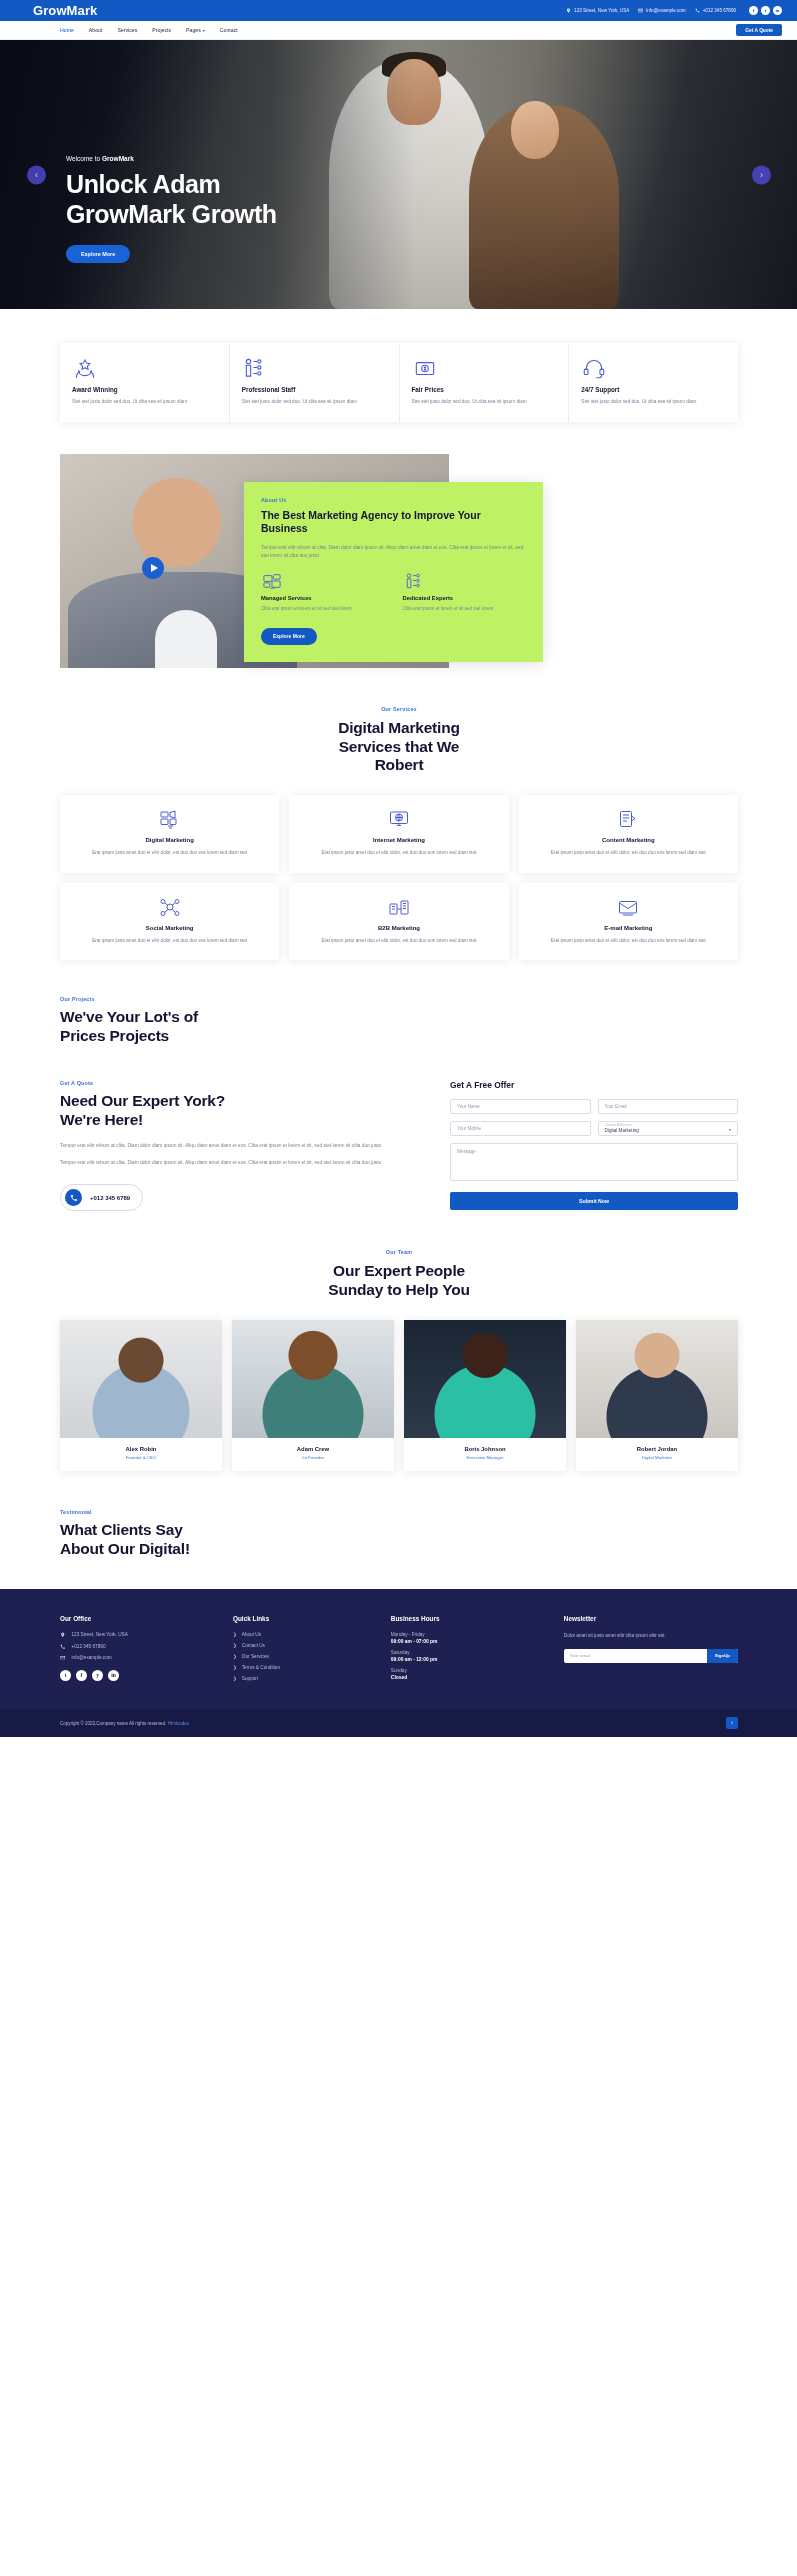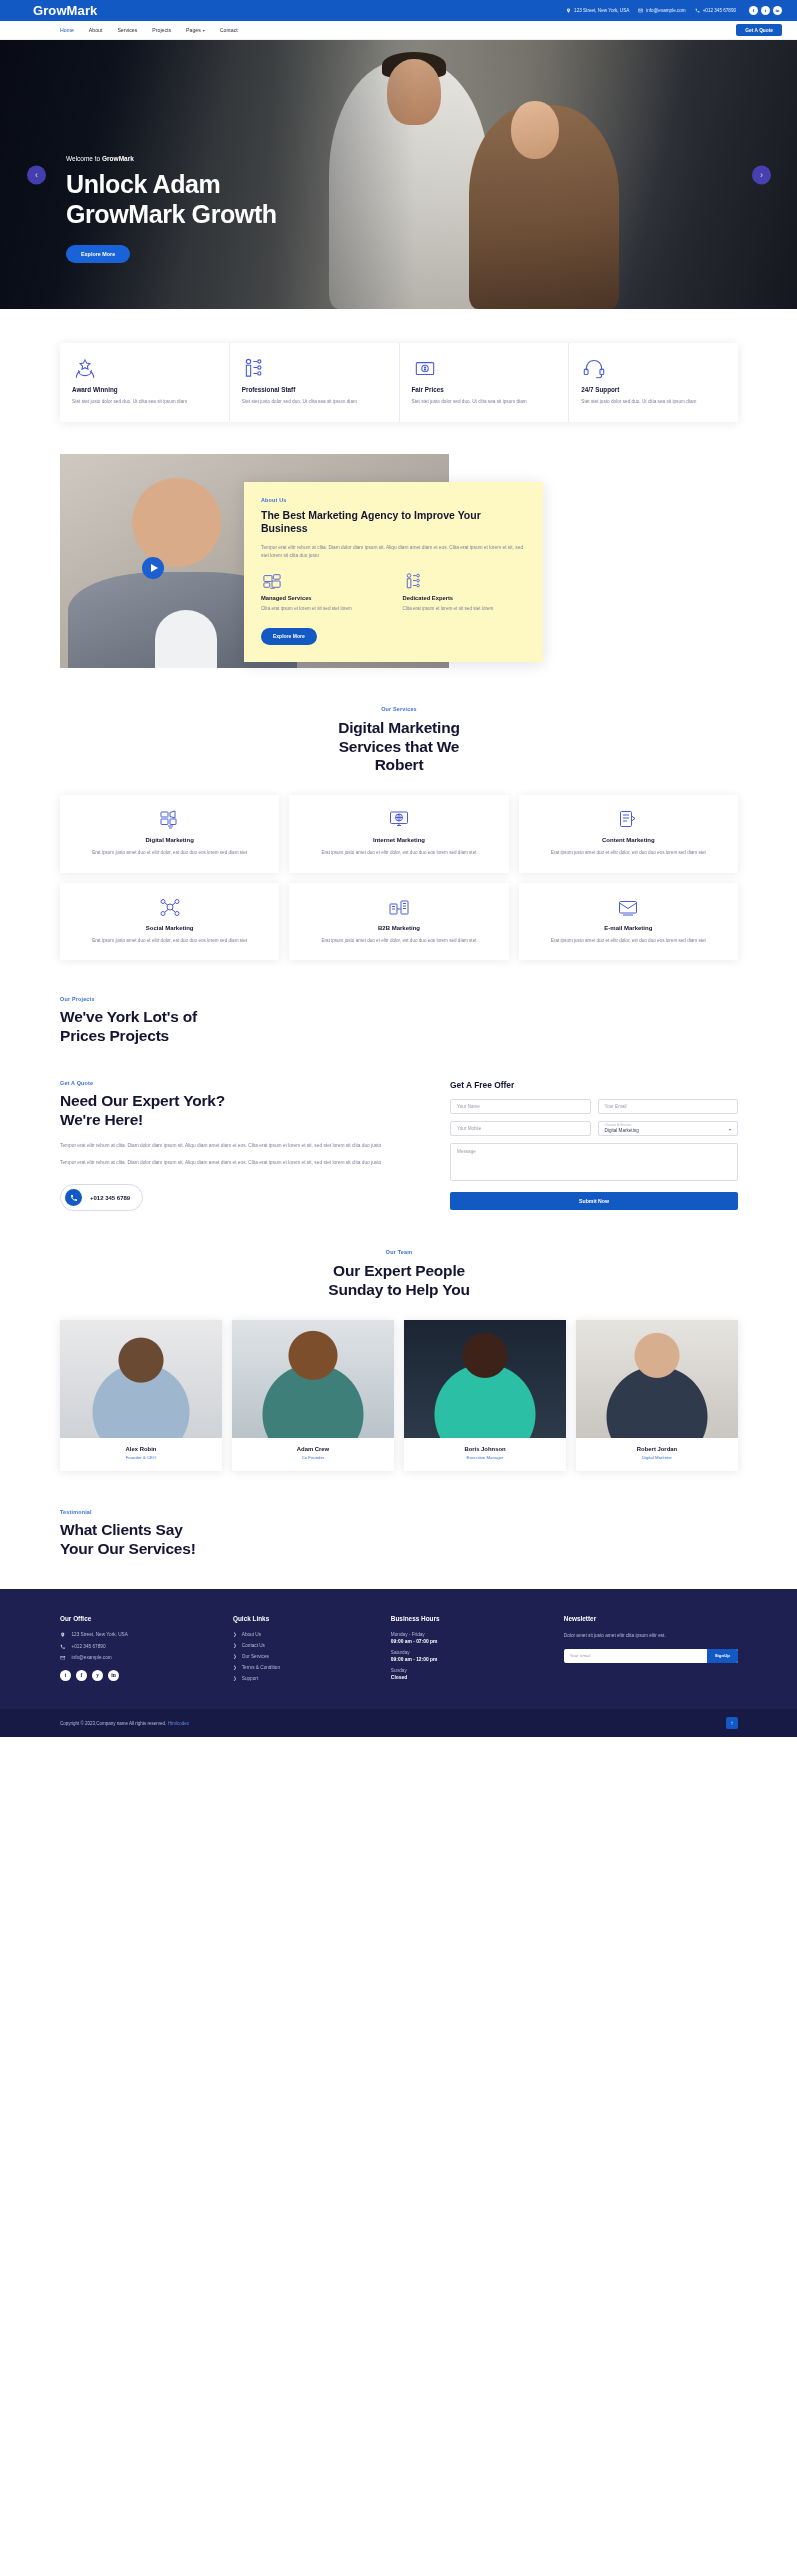--- a/index.html
+++ b/index.html
@@ -123,21 +123,21 @@
     background:#f0f1f3; border-radius:50% 50% 0 0; }
   .play {
     position:absolute; left:82px; top:103px; z-index:5;
     width:22px; height:22px; border-radius:50%; background:#1b5fd0;
     display:flex; align-items:center; justify-content:center;
   }
   .play i { display:block; width:0;height:0; border-left:7px solid #fff;
     border-top:4.5px solid transparent; border-bottom:4.5px solid transparent; margin-left:2px; }
   .about-card {
     position:absolute; left:184px; top:28px; width:299px;
-    background:#fef9c3; box-shadow:0 2px 14px rgba(20,20,60,.13);
+    background:#bef264; box-shadow:0 2px 14px rgba(20,20,60,.13);
     padding:15px 17px 17px;
   }
   .about-card .kicker { margin-bottom:6px; display:block; }
   .about-h { font-size:10.5px; font-weight:bold; line-height:1.3; color:#141433; margin-bottom:8px; }
   .about-p { font-size:4.8px; color:#7e7e97; line-height:1.65; margin-bottom:12px; }
   .about-cols { display:flex; gap:18px; margin-bottom:12px; }
   .about-col { flex:1; }
   .about-col .ic { height:18px; margin-bottom:5px; }
   .about-col h4 { font-size:5.8px; font-weight:bold; color:#141433; margin-bottom:4px; }
   .about-col p { font-size:4.6px; color:#7e7e97; line-height:1.6; }
@@ -503,21 +503,21 @@
         </div>
         <h4>E-mail Marketing</h4>
         <p>Erat ipsum justo amet duo et elitr dolor, est duo duo eos lorem sed diam stet</p>
       </div>
     </div>
   </div>
 
   <div class="projects-band">
     <span class="kicker">Our Projects</span>
     <div class="sec-title">
-      <div>We've York Lot's of</div>
+      <div>We've Your Lot's of</div>
       <div>Prices Projects</div>
     </div>
   </div>
 
   <div class="quote-band">
     <div class="q-left">
       <span class="kicker">Get A Quote</span>
       <div class="sec-title">
         <div>Need Our Expert York?</div>
         <div>We're Here!</div>
@@ -616,21 +616,21 @@
           <div class="m-role">Digital Marketer</div>
         </div>
       </div>
     </div>
   </div>
 
   <div class="testi-band">
     <span class="kicker">Testimonial</span>
     <div class="sec-title">
       <div>What Clients Say</div>
-      <div>Your Our Services!</div>
+      <div>About Our Digital!</div>
     </div>
   </div>
 
   <div class="footer">
     <div class="f-grid">
 
       <div>
         <div class="f-h">Our Office</div>
         <div class="f-line">
           <svg viewBox="0 0 24 24">

